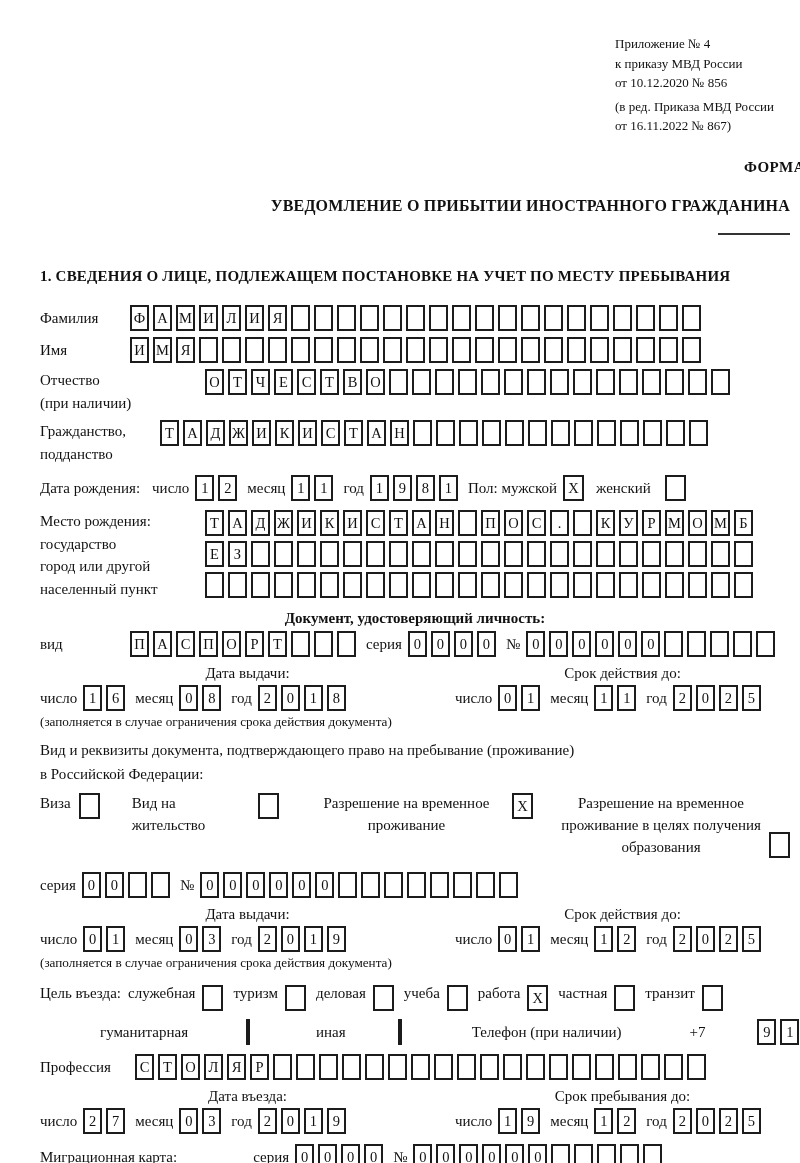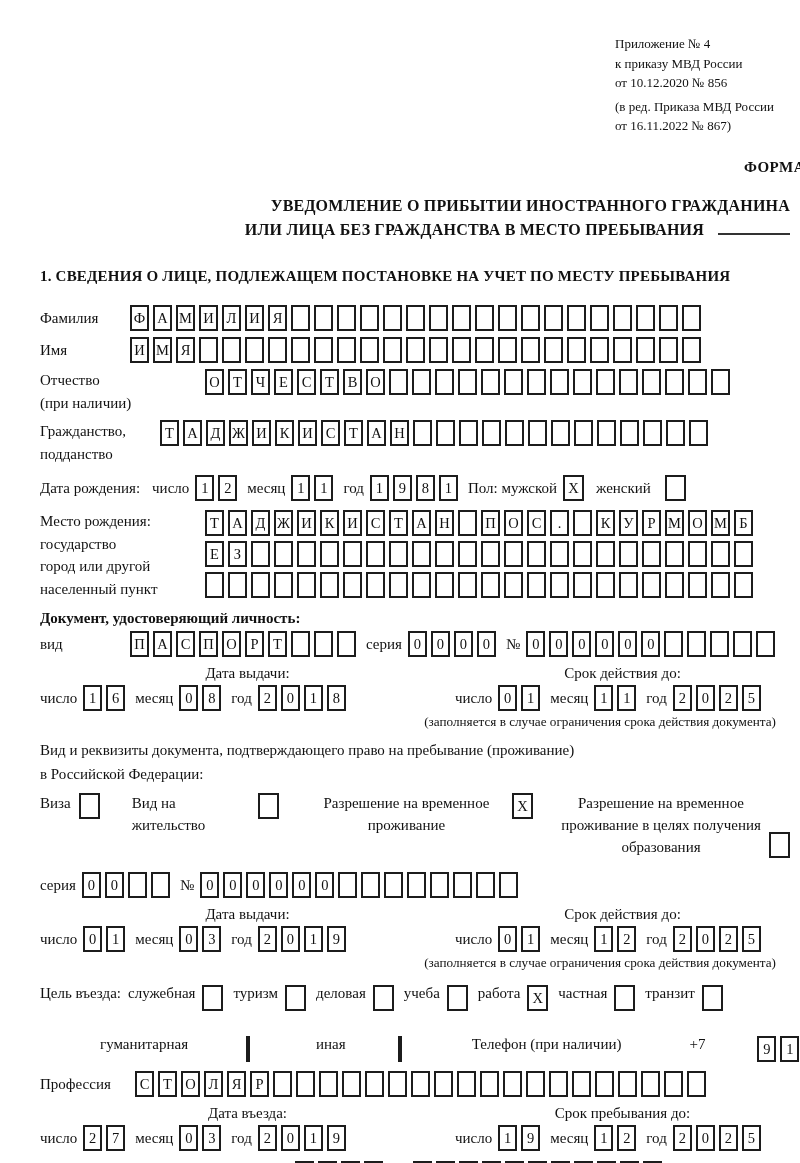--- a/index.html
+++ b/index.html
@@ -19,61 +19,61 @@
   .ckbx{display:inline-block;box-sizing:border-box;width:21px;height:26px;line-height:22px;border:2px solid #1c1c1c;text-align:center;font-size:14.5px;vertical-align:middle;}
   
   .frow{display:flex;align-items:center;margin-top:6px;}
   .frow.tight{margin-top:4px;}
   .frow.start{align-items:flex-start;}
   .flabel{flex:none;line-height:1.5;}
   .w90{width:90px;}.w120{width:120px;}.w165{width:165px;}.w95{width:95px;}
   .lbl{margin:0 6px;white-space:nowrap;}
   .lbl-first{margin-left:0;}
   .mt2{margin-top:2px;}
-  .center-b{font-weight:bold;margin-top:10px;}
+  .center-b{font-weight:bold;text-align:center;margin-top:10px;}
   
   .dp{display:flex;margin-top:8px;}
   .dp-left{width:415px;flex:none;}
   .dp-right{flex:1;}
   .dp-h{text-align:center;margin-bottom:3px;}
   .dp-line{display:flex;align-items:center;}
-  .note{font-size:13.2px;text-align:right;margin-top:3px;padding-right:14px;}
+  .note{font-size:13.2px;margin-top:3px;padding-right:14px;}
   .intro{margin-top:12px;}
   .intro2{margin-top:7px;}
   
   .opts{display:flex;align-items:flex-start;margin-top:10px;}
   .opt{display:flex;align-items:flex-start;margin-right:14px;}
   .opt-lbl{margin-right:8px;line-height:1.45;}
   .opt-lbl.ctr{text-align:center;}
   .wopt3{width:195px;}
   .wopt4{width:200px;}
   
   .purpose{display:flex;align-items:flex-start;margin-top:14px;flex-wrap:nowrap;}
   .purpose .lbl{margin:0 7px 0 0;}
   .purpose .ckbx{margin-right:10px;}
-  .purpose2{display:flex;margin-top:25px;padding-left:60px;gap:46px;}
+  .purpose2{display:flex;align-items:center;margin-top:8px;padding-left:60px;gap:46px;}
   .mig-series{margin-left:70px;}
 </style>
 </head>
 <body>
 
 <div class="page">
 
   <div class="hdr">
     <div>Приложение № 4</div>
     <div>к приказу МВД России</div>
     <div>от 10.12.2020 № 856</div>
     <div class="hdr-sub">(в ред. Приказа МВД России</div>
     <div>от 16.11.2022 № 867)</div>
     <div class="form-label">ФОРМА</div>
   </div>
 
   <div class="title">
     <div>УВЕДОМЛЕНИЕ О ПРИБЫТИИ ИНОСТРАННОГО ГРАЖДАНИНА</div>
-    <div><span>ИЛИ ЛИЦА БЕЗ ГРАЖДАНСТВА В МЕСТО ПРЕБЫВАНИЯ</span><span class="blank"></span></div>
+    <div><span class="blank"></span></div>
   </div>
 
   <div class="sec-h">1. СВЕДЕНИЯ О ЛИЦЕ, ПОДЛЕЖАЩЕМ ПОСТАНОВКЕ НА УЧЕТ ПО МЕСТУ ПРЕБЫВАНИЯ</div>
 
   <div class="frow" style="margin-top:20px;">
     <div class="flabel w90">Фамилия</div>
     <span class="boxes"><span class="cbox">Ф</span><span class="cbox">А</span><span class="cbox">М</span><span class="cbox">И</span><span class="cbox">Л</span><span class="cbox">И</span><span class="cbox">Я</span><span class="cbox"></span><span class="cbox"></span><span class="cbox"></span><span class="cbox"></span><span class="cbox"></span><span class="cbox"></span><span class="cbox"></span><span class="cbox"></span><span class="cbox"></span><span class="cbox"></span><span class="cbox"></span><span class="cbox"></span><span class="cbox"></span><span class="cbox"></span><span class="cbox"></span><span class="cbox"></span><span class="cbox"></span><span class="cbox"></span></span>
   </div>
 
   <div class="frow">

